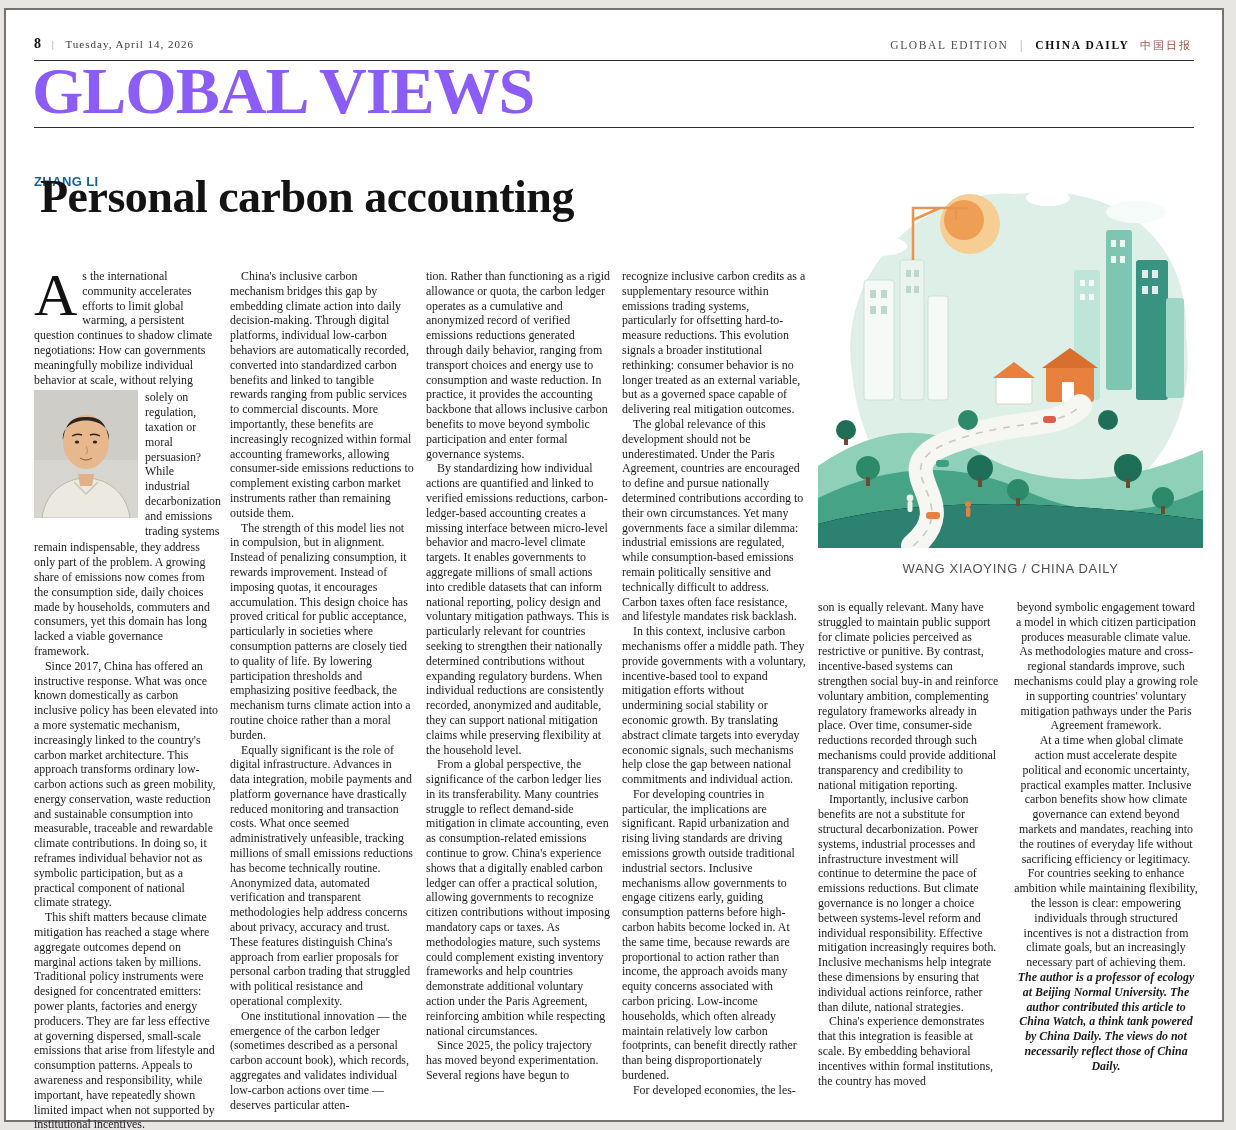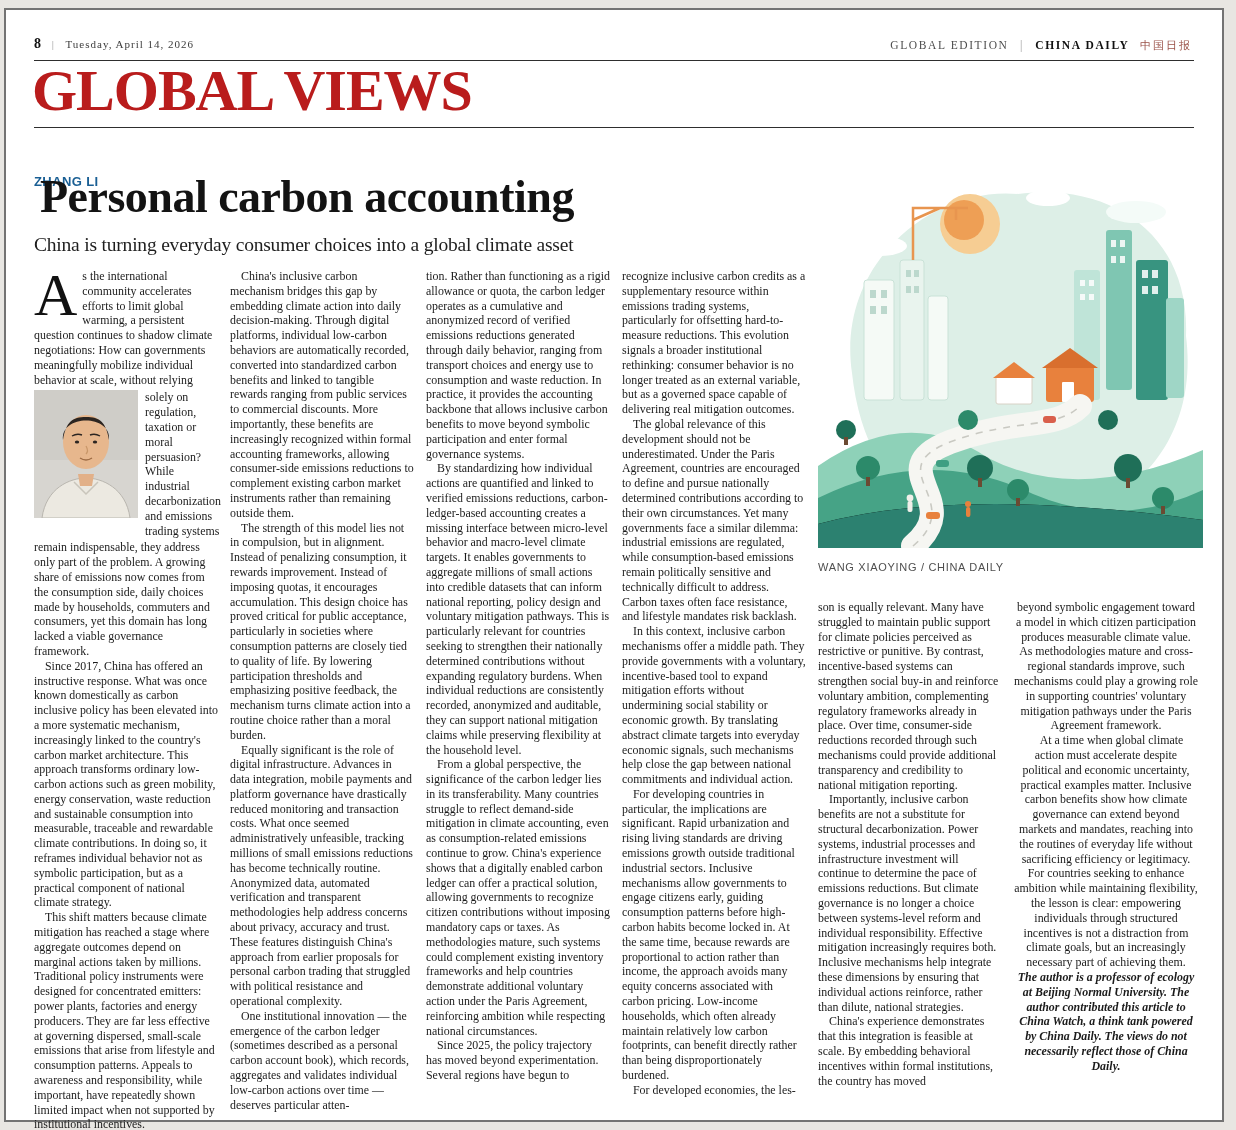--- a/index.html
+++ b/index.html
@@ -23,22 +23,22 @@
     position:absolute;right:30px;top:28px;text-align:right;
     font-size:11.5px;color:#4d4d4d;letter-spacing:1.6px;
   }
   .edmeta .brand{font-weight:bold;color:#111;}
   .edmeta .cn{color:#9a5148;font-size:11px;letter-spacing:2px;padding-left:6px;}
   .rule{position:absolute;left:28px;right:28px;height:1px;background:#2e2e2e;}
   .rule.r1{top:50px;}
   .rule.r2{top:117px;}
   .masthead{
     position:absolute;left:26px;top:51px;
-    font-size:58px;line-height:60px;font-weight:bold;letter-spacing:-1px;
-    color:#b91c1c;font-family:"Liberation Serif",serif;
+    font-size:66px;line-height:60px;font-weight:bold;letter-spacing:-1px;
+    color:#8b5cf6;font-family:"Liberation Serif",serif;
   }
   
   .byline{
     position:absolute;left:28px;top:141px;
     font-family:"Liberation Sans",sans-serif;
     font-size:13px;font-weight:bold;color:#1a5f94;letter-spacing:.4px;margin-top:23px;
   }
   .headline{
     position:absolute;left:26px;top:153px;width:760px;
     font-size:46px;line-height:52px;font-weight:bold;letter-spacing:-.5px;color:#131313;
@@ -67,23 +67,23 @@
   .photo-row p{flex:1;}
   .author-note{
     margin-top:15px;font-style:italic;font-weight:bold;color:#1b1b1b;
   }
   
   .illo{
     position:absolute;left:812px;top:158px;width:385px;height:380px;
   }
   .illo svg{display:block;width:100%;height:100%;}
   .caption{
-    position:absolute;left:812px;top:551px;width:385px;text-align:left;
+    position:absolute;left:812px;top:551px;width:385px;text-align:center;
     font-family:"Liberation Sans",sans-serif;
-    font-size:11px;letter-spacing:.7px;color:#4f4f4f;
+    font-size:13px;letter-spacing:.7px;color:#4f4f4f;
   }
 </style>
 </head>
 <body>
 
 <div id="page">
 
   <div class="dateline">
     <span class="pgnum">8</span>
     <span class="sep">|</span>
@@ -95,21 +95,20 @@
     <span class="brand">CHINA DAILY</span>
     <span class="cn">中国日报</span>
   </div>
   <div class="rule r1"></div>
 
   <div class="masthead">GLOBAL VIEWS</div>
   <div class="rule r2"></div>
 
   <div class="byline">ZHANG LI</div>
   <h1 class="headline" style="margin:8px;">Personal carbon accounting</h1>
-  <div class="subhead">China is turning everyday consumer choices into a global climate asset</div>
 
   <div class="col c1">
     <p class="nc"><span class="dropcap">A</span><span>s the international community accelerates efforts to limit global warming, a persistent question continues to shadow climate negotiations: How can governments meaningfully mobilize individual behavior at scale, without relying</span></p>
     <div class="photo-row">
       <div class="portrait">
         <svg viewBox="0 0 104 128">
           <rect width="104" height="128" fill="#d7d5d0"></rect>
           <rect width="104" height="70" fill="#cfcdc8"></rect>
           <path d="M8,128 C12,98 36,88 52,88 C68,88 92,98 96,128 Z" fill="#ece9e1" stroke="#b9b6af" stroke-width="1"></path>
           <path d="M44,84 L60,84 L58,96 L46,96 Z" fill="#e2b088"></path>

